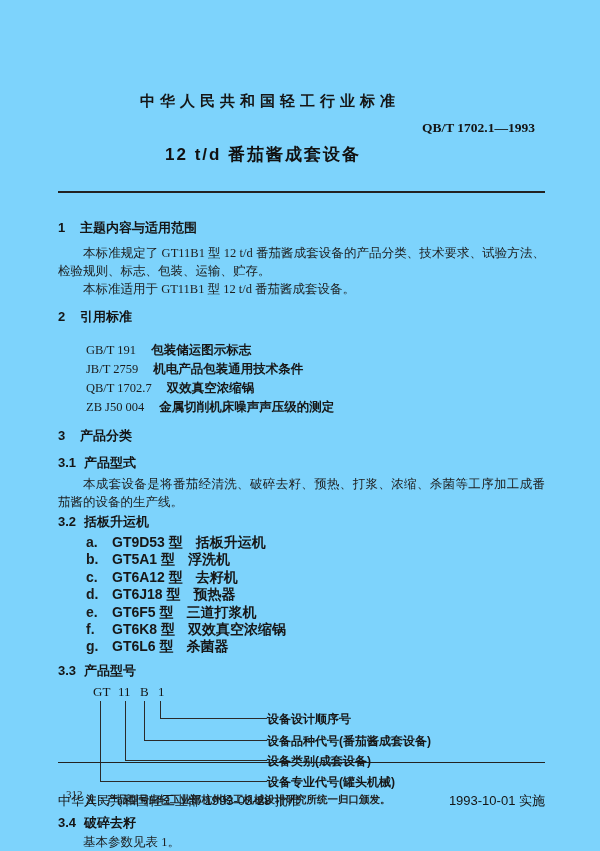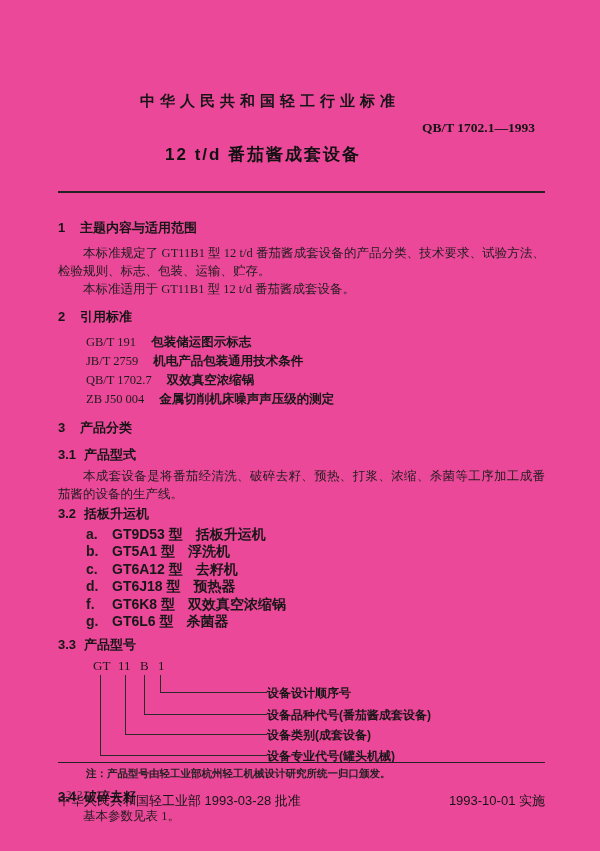--- a/index.html
+++ b/index.html
@@ -1,19 +1,19 @@
 <!DOCTYPE html>
 <html><head>
 <meta charset="utf-8">
 <style>
   * { margin:0; padding:0; box-sizing:border-box; }
   html,body { background:#e8e8e8; }
   .page {
     width:600px; height:851px; margin:0 auto; position:relative;
-    background:#ec4899;
+    background:#7dd3fc;
     color:#1b1b1b;
     font-family:"Liberation Serif", serif;
     overflow:hidden;
   }
   .content { padding:92px 55px 0 58px; }
 
   .std-org {
     font-family:"Liberation Sans", sans-serif;
     font-weight:bold; font-size:15px; letter-spacing:5px;
     margin-left:82px; color:#151515;
@@ -86,21 +86,21 @@
 
     <div class="sec-h" style="margin-top:26px;">
       <span class="num">1</span><span>主题内容与适用范围</span>
     </div>
     <p class="body-p" style="margin-top:7px;">本标准规定了 GT11B1 型 12 t/d 番茄酱成套设备的产品分类、技术要求、试验方法、检验规则、标志、包装、运输、贮存。</p>
     <p class="body-p">本标准适用于 GT11B1 型 12 t/d 番茄酱成套设备。</p>
 
     <div class="sec-h" style="margin-top:10px;">
       <span class="num">2</span><span>引用标准</span>
     </div>
-    <div style="margin-top:7px;">
+    <div style="margin-top:15px;">
       <div class="ref-line">
         <span class="ref-code">GB/T 191</span><span class="ref-title">包装储运图示标志</span>
       </div>
       <div class="ref-line">
         <span class="ref-code">JB/T 2759</span><span class="ref-title">机电产品包装通用技术条件</span>
       </div>
       <div class="ref-line">
         <span class="ref-code">QB/T 1702.7</span><span class="ref-title">双效真空浓缩锅</span>
       </div>
       <div class="ref-line">
@@ -125,20 +125,23 @@
         <span class="mach-letter">a.</span><span class="mach-model">GT9D53 型</span><span class="mach-name">括板升运机</span>
       </div>
       <div class="mach-line">
         <span class="mach-letter">b.</span><span class="mach-model">GT5A1 型</span><span class="mach-name">浮洗机</span>
       </div>
       <div class="mach-line">
         <span class="mach-letter">c.</span><span class="mach-model">GT6A12 型</span><span class="mach-name">去籽机</span>
       </div>
       <div class="mach-line">
         <span class="mach-letter">d.</span><span class="mach-model">GT6J18 型</span><span class="mach-name">预热器</span>
+      </div>
+      <div class="mach-line">
+        <span class="mach-letter">e.</span><span class="mach-model">GT6F5 型</span><span class="mach-name">三道打浆机</span>
       </div>
       <div class="mach-line">
         <span class="mach-letter">f.</span><span class="mach-model">GT6K8 型</span><span class="mach-name">双效真空浓缩锅</span>
       </div>
       <div class="mach-line">
         <span class="mach-letter">g.</span><span class="mach-model">GT6L6 型</span><span class="mach-name">杀菌器</span>
       </div>
     </div>
 
     <div class="sec-h sub-h" style="margin-top:6px;">

